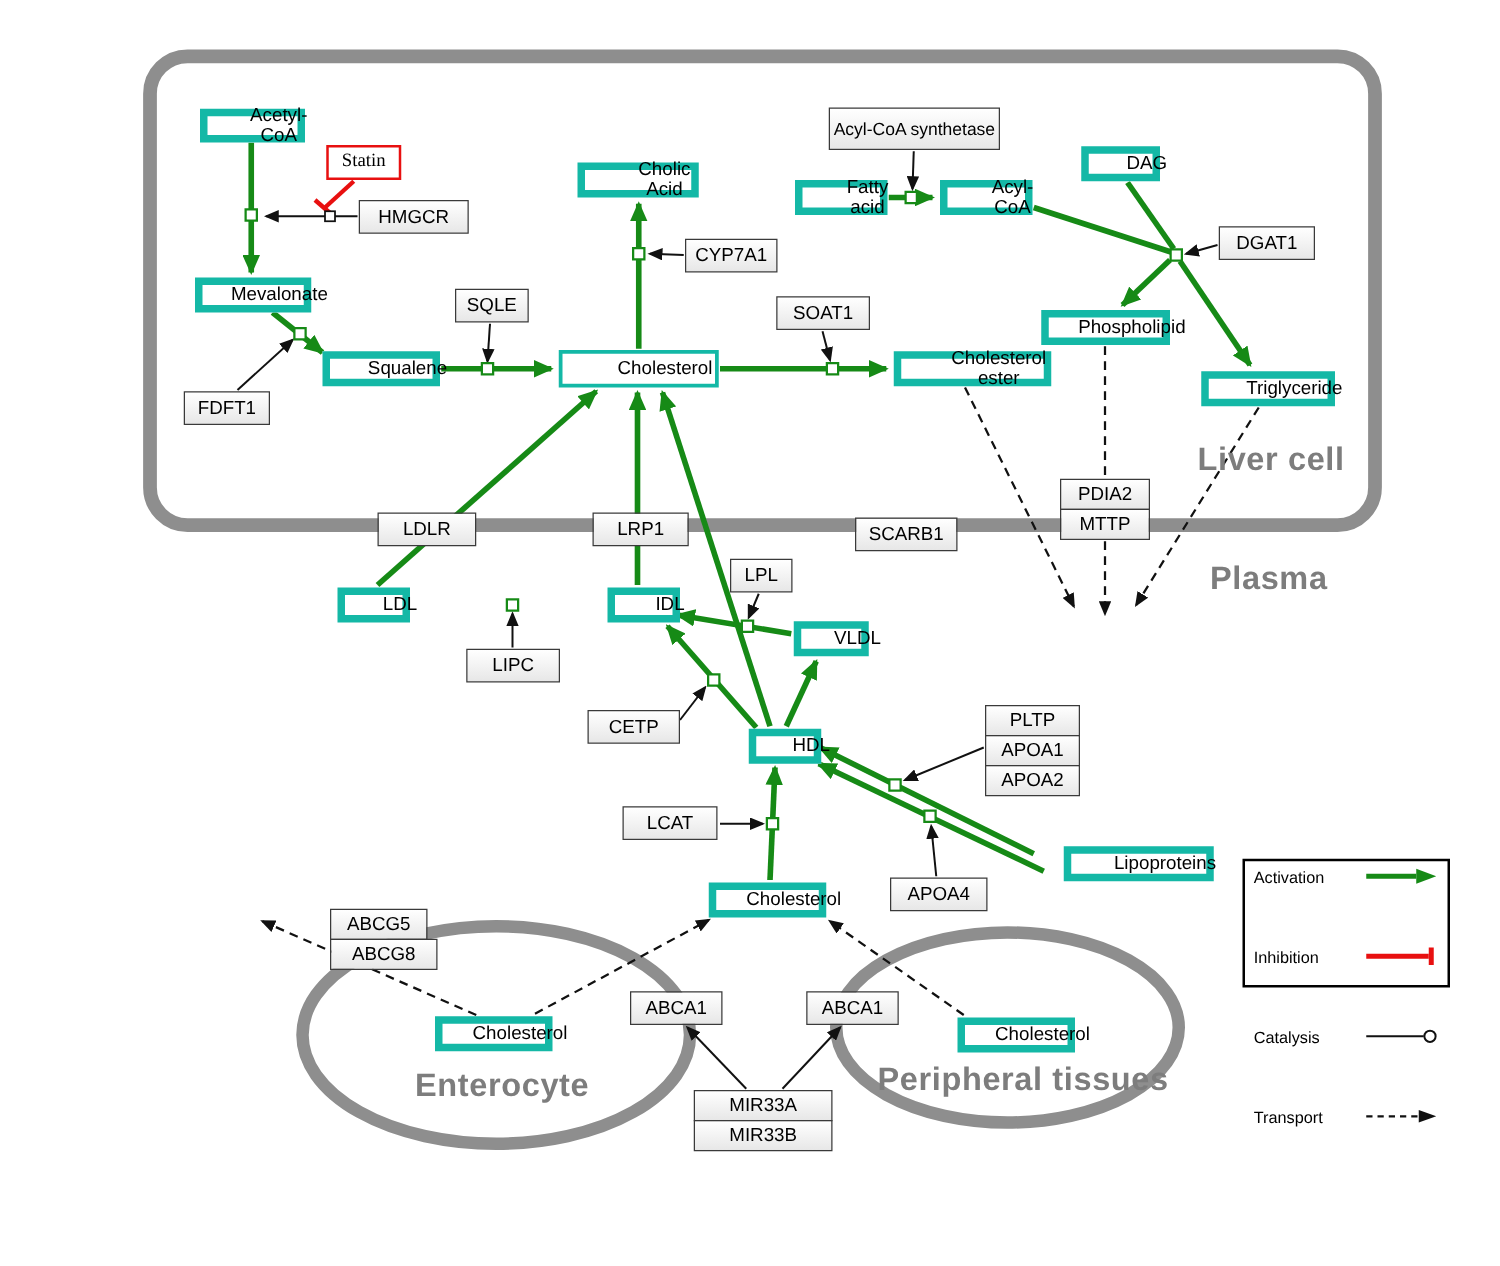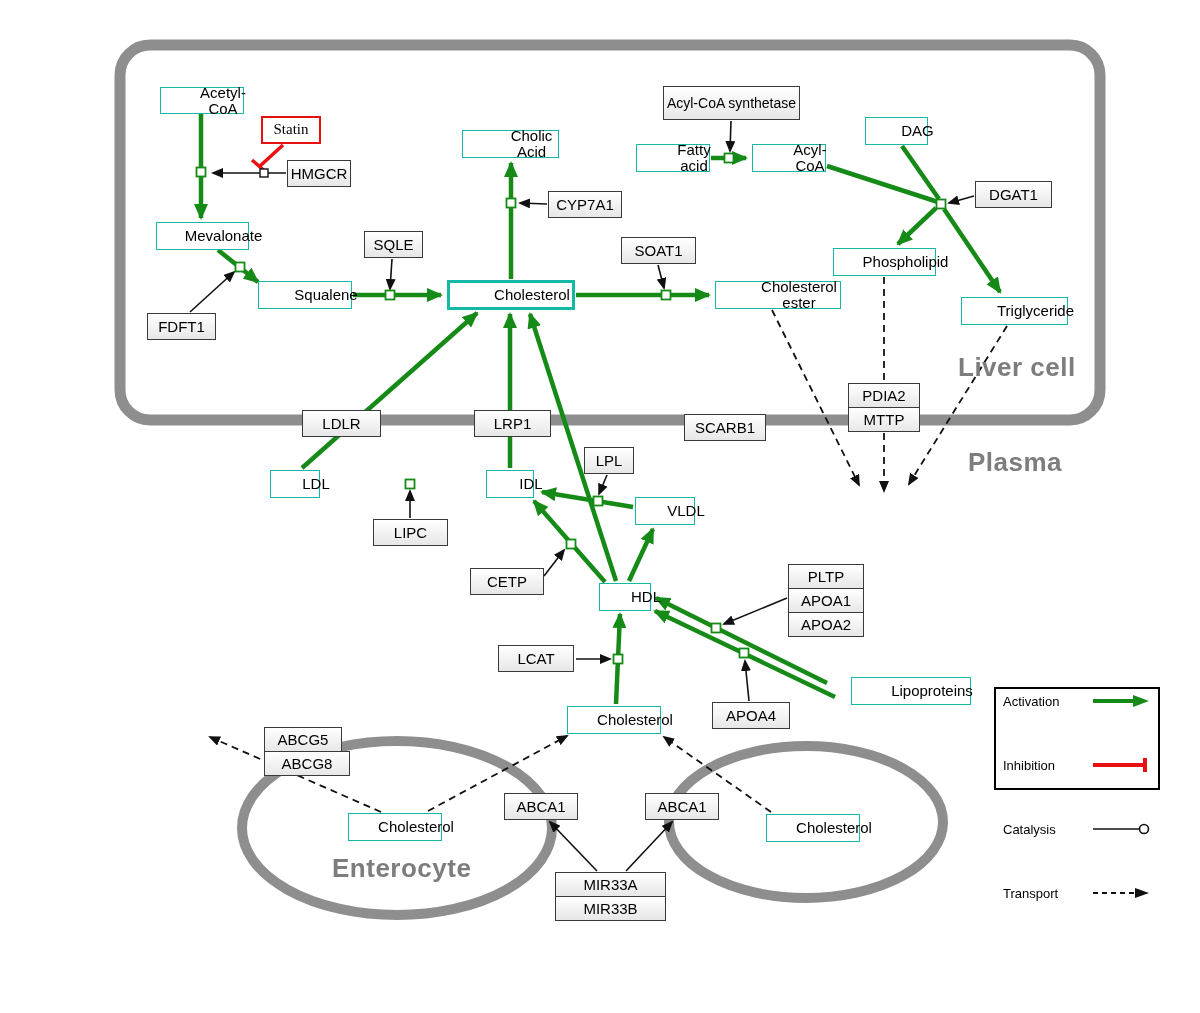--- a/index.html
+++ b/index.html
@@ -7,21 +7,21 @@
     position:relative; width:1200px; height:1013px; background:#fff;
     overflow:hidden; font-family:"Liberation Sans", sans-serif;
   }
   svg.layer { position:absolute; left:0; top:0; z-index:1; }
   .node {
     position:absolute; z-index:3; box-sizing:border-box;
     display:flex; align-items:center; justify-content:center;
     text-align:center; font-size:15px; color:#000; background:#fff;
     line-height:1.05; padding:1px 2px;
   }
-  .metab { border:1px solid #14b8a6;padding-left:44px; }
+  .metab { border:6px solid #14b8a6;padding-left:44px; }
   .metab.big { border-width:3px; }
   .statin { border:2px solid #e81010;font-family:Liberation Serif, serif; }
   .gene { border:1px solid #3a3a3a; background:linear-gradient(#ffffff,#e7e7e7); }
   .comp-label {
     position:absolute; z-index:2; font-weight:bold; font-size:26px;
     color:#7d7d7d; letter-spacing:0.5px; white-space:nowrap;
   }
   .apo-table { position:absolute; left:901px; top:523px; z-index:3; border-collapse:collapse; }
   .apo-table td {
     width:85px; height:25px; border:1px solid #333; background:#fff;
@@ -121,20 +121,21 @@
       <rect x="711.5" y="623.5" width="9" height="9"></rect>
       <rect x="739.5" y="648.5" width="9" height="9"></rect>
       <rect x="613.5" y="654.5" width="9" height="9"></rect>
     </g>
     <rect x="260" y="169" width="8" height="8" fill="#fff" stroke="#111" stroke-width="1.4"></rect>
   </svg>
 
   <div class="comp-label" style="left:958px;top:352px">Liver cell</div>
   <div class="comp-label" style="left:968px;top:447px">Plasma</div>
   <div class="comp-label" style="left:332px;top:853px">Enterocyte</div>
+  <div class="comp-label" style="left:702px;top:848px">Peripheral tissues</div>
 
   <div class="node metab" style="left:160px;top:87px;width:84px;height:27px">Acetyl-CoA</div>
   <div class="node metab" style="left:156px;top:222px;width:93px;height:28px">Mevalonate</div>
   <div class="node metab" style="left:258px;top:281px;width:94px;height:28px">Squalene</div>
   <div class="node metab big" style="left:447px;top:280px;width:128px;height:30px">Cholesterol</div>
   <div class="node metab" style="left:462px;top:130px;width:97px;height:28px">Cholic Acid</div>
   <div class="node metab" style="left:636px;top:144px;width:74px;height:28px">Fatty acid</div>
   <div class="node metab" style="left:752px;top:144px;width:74px;height:28px">Acyl-CoA</div>
   <div class="node metab" style="left:865px;top:117px;width:63px;height:28px">DAG</div>
   <div class="node metab" style="left:833px;top:248px;width:103px;height:28px">Phospholipid</div>
@@ -144,21 +145,21 @@
   <div class="node metab" style="left:486px;top:470px;width:48px;height:28px">IDL</div>
   <div class="node metab" style="left:635px;top:497px;width:60px;height:28px">VLDL</div>
   <div class="node metab" style="left:599px;top:583px;width:52px;height:28px">HDL</div>
   <div class="node metab" style="left:851px;top:677px;width:120px;height:28px">Lipoproteins</div>
   <div class="node metab" style="left:567px;top:706px;width:94px;height:28px">Cholesterol</div>
   <div class="node metab" style="left:348px;top:813px;width:94px;height:28px">Cholesterol</div>
   <div class="node metab" style="left:766px;top:814px;width:94px;height:28px">Cholesterol</div>
 
   <div class="node statin" style="left:261px;top:116px;width:60px;height:28px">Statin</div>
 
-  <div class="node gene" style="left:287px;top:160px;width:64px;height:27px">HMGCR</div>
+  <div class="node gene" style="left:287px;top:160px;width:88px;height:27px">HMGCR</div>
   <div class="node gene" style="left:147px;top:313px;width:69px;height:27px">FDFT1</div>
   <div class="node gene" style="left:364px;top:231px;width:59px;height:27px">SQLE</div>
   <div class="node gene" style="left:548px;top:191px;width:74px;height:27px">CYP7A1</div>
   <div class="node gene" style="left:621px;top:237px;width:75px;height:27px">SOAT1</div>
   <div class="node gene" style="left:663px;top:86px;width:137px;height:34px;font-size:14px">Acyl-CoA synthetase</div>
   <div class="node gene" style="left:975px;top:181px;width:77px;height:27px">DGAT1</div>
   <div class="node gene" style="left:848px;top:383px;width:72px;height:25px">PDIA2</div>
   <div class="node gene" style="left:848px;top:407px;width:72px;height:25px">MTTP</div>
   <div class="node gene" style="left:302px;top:410px;width:79px;height:27px">LDLR</div>
   <div class="node gene" style="left:474px;top:410px;width:77px;height:27px">LRP1</div>

